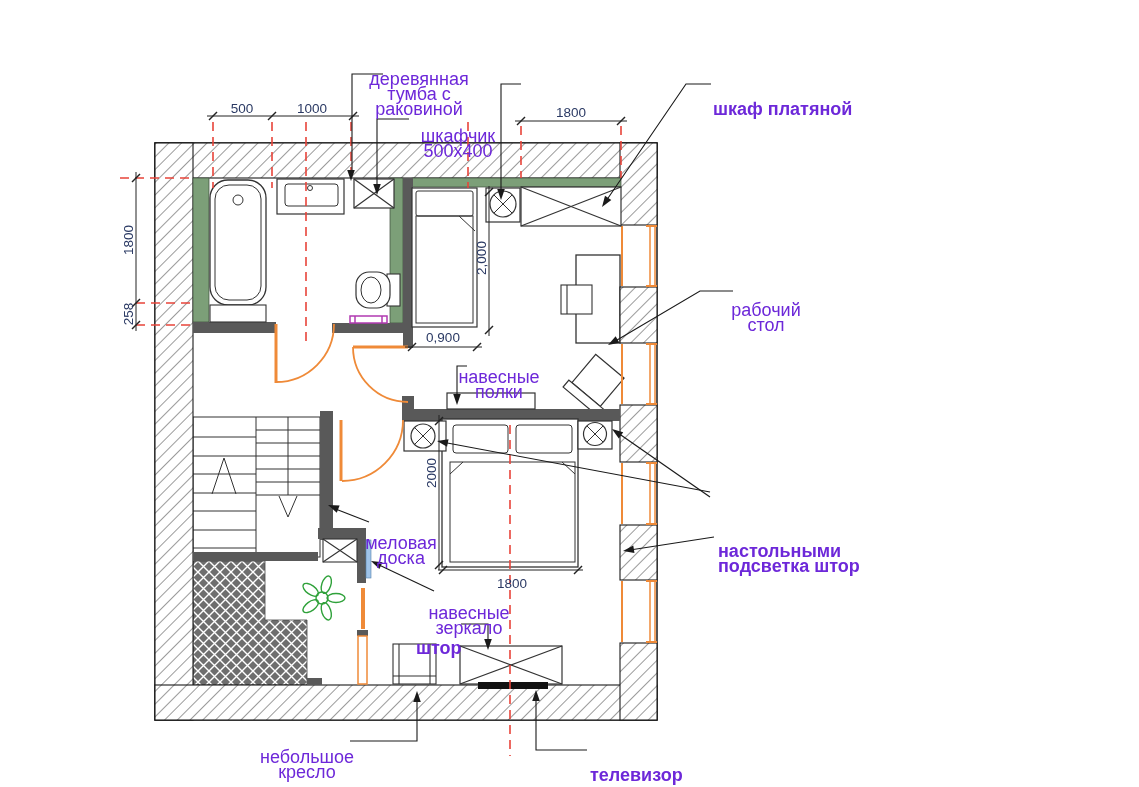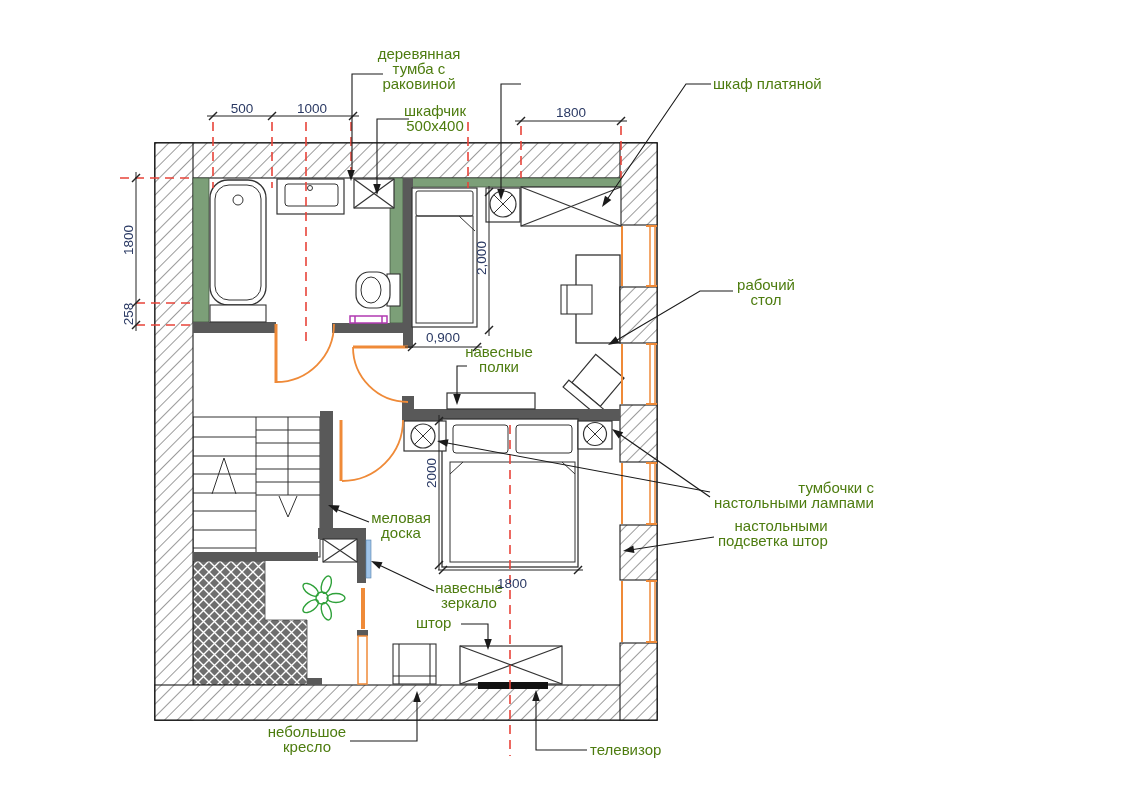--- a/index.html
+++ b/index.html
@@ -1,21 +1,21 @@
 <!DOCTYPE html>
 <html><head>
 <meta charset="utf-8">
 <style>
   html,body{margin:0;padding:0;background:#ffffff;}
   #stage{position:relative;width:1139px;height:787px;background:#fff;overflow:hidden;
          font-family:"Liberation Sans",sans-serif;}
   #plan-svg{position:absolute;left:0;top:0;z-index:1;}
-  .lbl{position:absolute;z-index:3;font-size:15px;line-height:15px;color:#4d7c0f;
-       white-space:pre-line;text-align:center;transform:translateX(-50%);}
-  .lbl.left{transform:none;text-align:right;}
+  .lbl{position:absolute;z-index:3;font-size:18px;line-height:15px;color:#6d28d9;
+       white-space:pre-line;text-align:center;transform:translateX(-50%);margin-top:26px;}
+  .lbl.left{transform:none;text-align:left;font-weight:bold;}
   .dim{position:absolute;z-index:3;font-size:13.5px;color:#2b3a64;white-space:nowrap;
        transform:translate(-50%,-50%);}
   .dim.rot{transform:rotate(-90deg) translate(-50%,-50%);transform-origin:0 0;}
 </style>
 </head>
 <body>
 
 <div id="stage">
 
 <svg id="plan-svg" width="1139" height="787" viewBox="0 0 1139 787">
@@ -321,29 +321,27 @@
     <polygon points="0,0 -3.8,-11 3.8,-11" transform="translate(371,561) rotate(115)"></polygon>
     <polygon points="0,0 -3.8,-11 3.8,-11" transform="translate(488,650)"></polygon>
     <polygon points="0,0 -3.8,-11 3.8,-11" transform="translate(417,691) rotate(180)"></polygon>
     <polygon points="0,0 -3.8,-11 3.8,-11" transform="translate(536,690) rotate(180)"></polygon>
   </g>
 </svg>
 
   <div class="lbl" style="left:419px;top:46px">деревянная
 тумба с
 раковиной</div>
-  <div class="lbl" style="left:435px;top:103px">шкафчик
+  <div class="lbl" style="left:458px;top:103px">шкафчик
 500х400</div>
   <div class="lbl left" style="left:713px;top:76px">шкаф платяной</div>
   <div class="lbl" style="left:766px;top:277px">рабочий
 стол</div>
   <div class="lbl" style="left:499px;top:344px">навесные
 полки</div>
-  <div class="lbl left" style="left:714px;top:480px">тумбочки с
-настольными лампами</div>
   <div class="lbl left" style="left:718px;top:518px">настольными
 подсветка штор</div>
   <div class="lbl" style="left:401px;top:510px">меловая
 доска</div>
   <div class="lbl" style="left:469px;top:580px">навесные
 зеркало</div>
   <div class="lbl left" style="left:416px;top:615px">штор</div>
   <div class="lbl" style="left:307px;top:724px">небольшое
 кресло</div>
   <div class="lbl left" style="left:590px;top:742px">телевизор</div>

